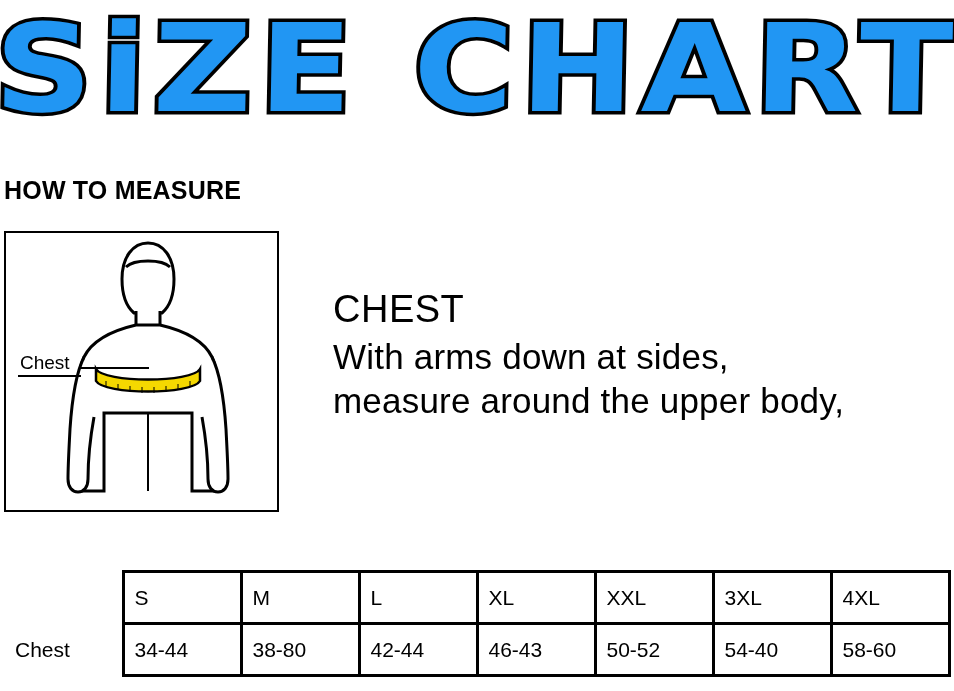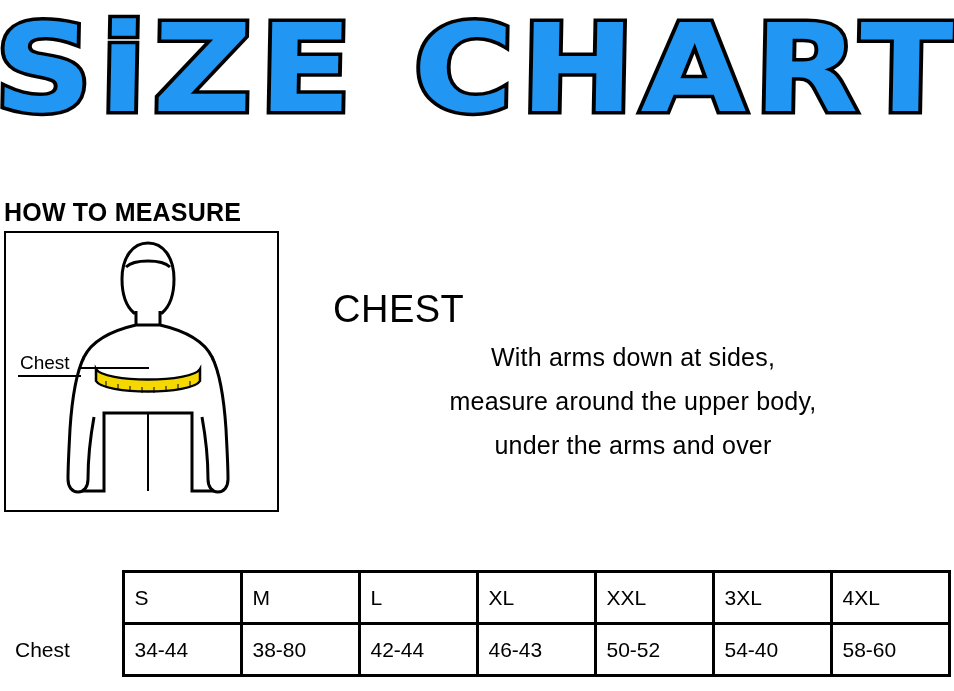--- a/index.html
+++ b/index.html
@@ -38,21 +38,21 @@
     paint-order: stroke fill;
     white-space: nowrap;
     transform: scaleX(1.12) skewX(-1deg);
     transform-origin: 50% 50%;
   }
 
   
   .how-heading {
     position: absolute;
     left: 4px;
-    top: 198px;
+    top: 176px;
     font-size: 25px;
     font-weight: bold;
     letter-spacing: 0.2px;
     color: #000;
   }
 
   
   .figure-box {
     position: absolute;
     left: 4px;
@@ -98,26 +98,25 @@
     width: 600px;
   }
   .desc-title {
     font-size: 38px;
     color: #000;
     line-height: 44px;
     margin-bottom: 4px;
     letter-spacing: 0.5px;
   }
   .desc-line {
-    font-size: 25px;
+    font-size: 35px;
     line-height: 44px;
     color: #000;
     letter-spacing: 0.2px;
     white-space: nowrap;
-    text-align: center;
   }
 
   
   .size-table {
     position: absolute;
     left: 3px;
     top: 570px;
     width: 946px;
     border-collapse: collapse;
     table-layout: fixed;
@@ -187,21 +186,20 @@
   </div>
 
   <div class="chest-label">Chest</div>
   <div class="chest-underline"></div>
   <div class="chest-leader"></div>
 
   <div class="desc">
     <div class="desc-title">CHEST</div>
     <div class="desc-line">With arms down at sides,</div>
     <div class="desc-line">measure around the upper body,</div>
-    <div class="desc-line">under the arms and over</div>
   </div>
 
   <table class="size-table">
     <colgroup>
       <col class="col-label">
         <col class="col-size">
         <col class="col-size">
         <col class="col-size">
       <col class="col-size">
         <col class="col-size">

